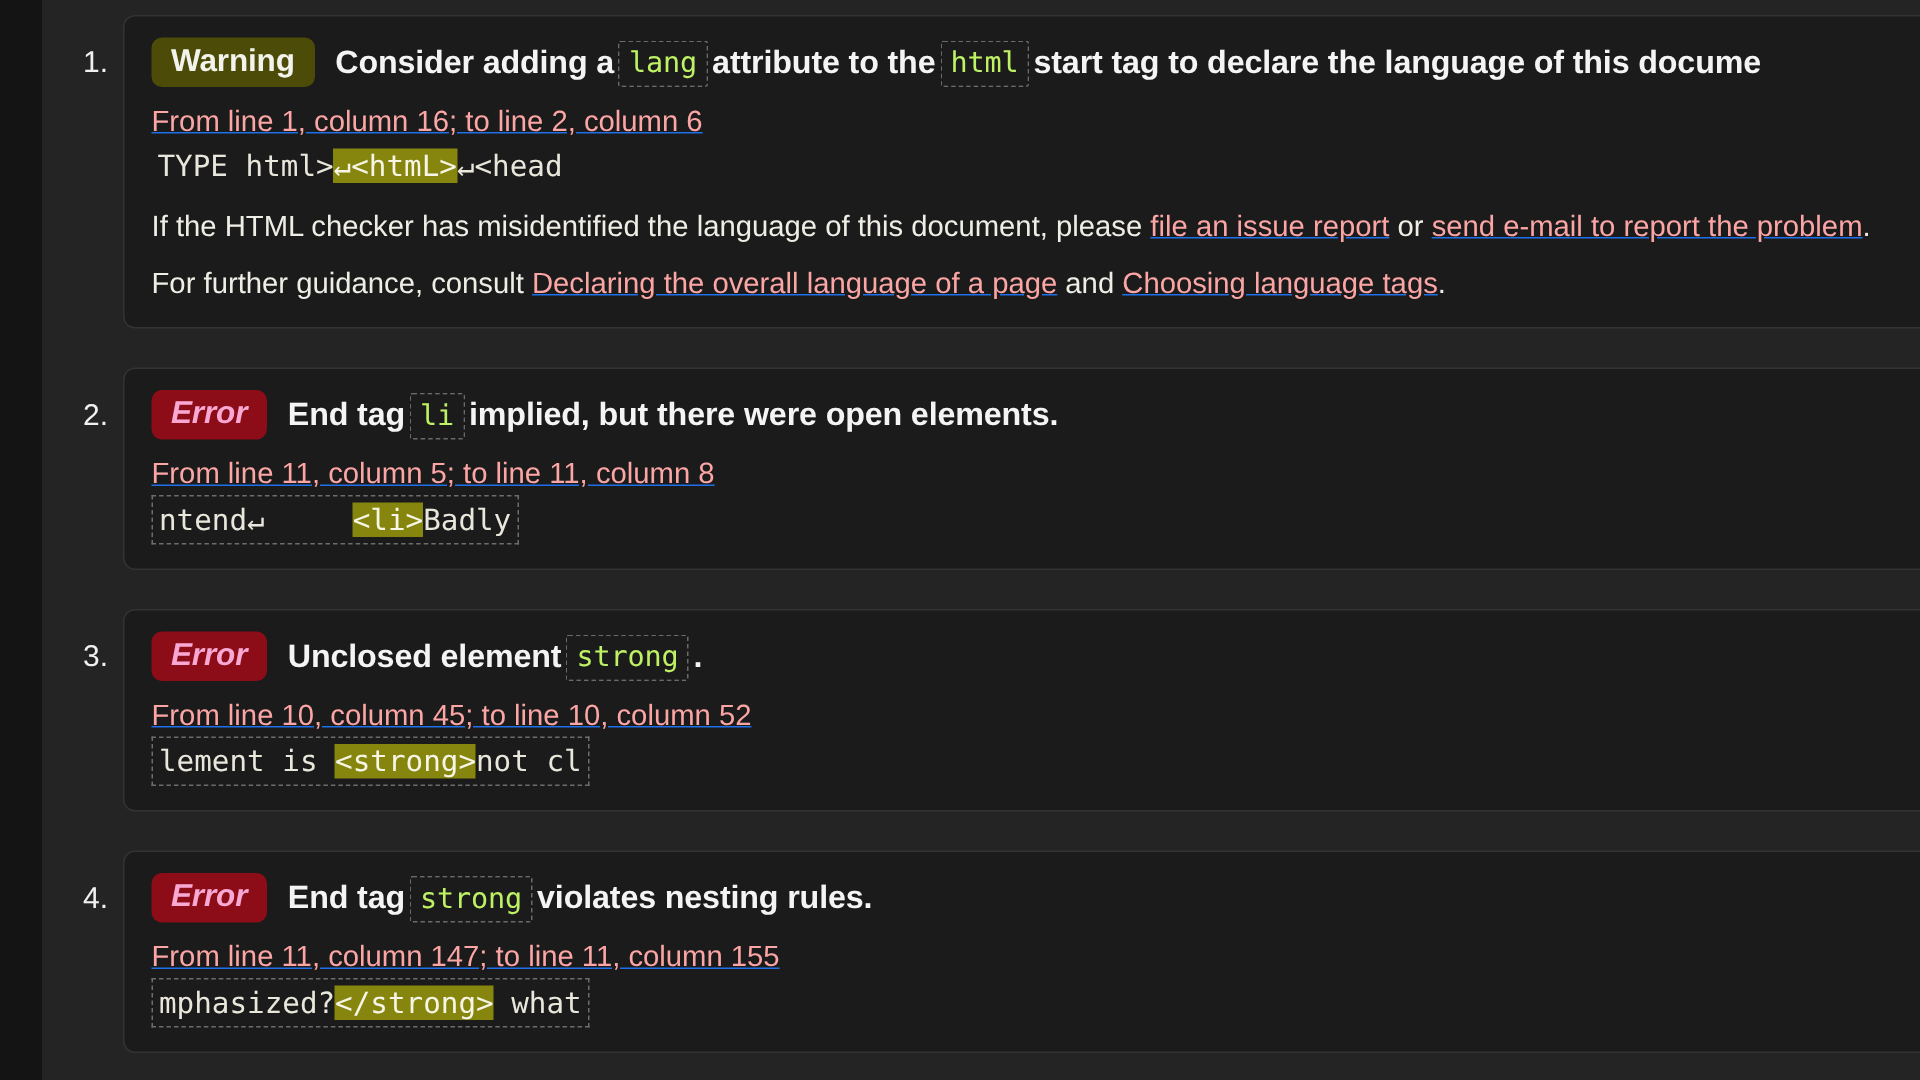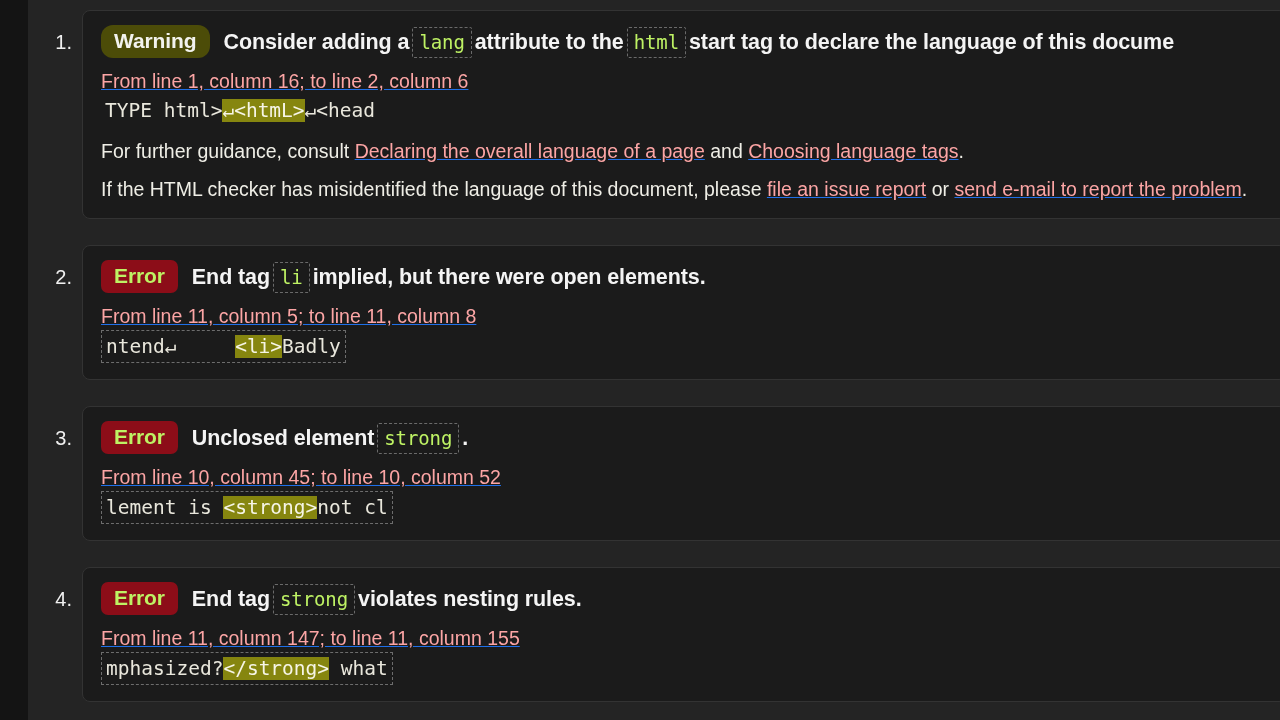--- a/index.html
+++ b/index.html
@@ -75,22 +75,22 @@
     display: inline-block;
     border-radius: 7px;
     padding: 3px 13px 4px 13px;
     font-size: 21px;
     font-weight: bold;
     line-height: 26px;
     vertical-align: middle;
     margin-right: 14px;
     color: #f3f3ee;
   }
-  .badge.warning { background: #4c4c08; border-radius: 12px; }
-  .badge.error   { background: #8c0d18; color: #bef264; }
+  .badge.warning { background: #4c4c08; }
+  .badge.error   { background: #8c0d18; color: #f9a8d4; font-style: italic; }
 
   .msg-text { vertical-align: middle; }
 
   
   code.chip {
     font-family: "DejaVu Sans Mono", monospace;
     font-size: 19px;
     font-weight: normal;
     color: #bef264;
     border: 1px dashed #6a6a6a;
@@ -149,22 +149,22 @@
 
 <div id="page">
 
   <div id="gutter"></div>
 
   <div id="results-pane">
     <ol class="messages">
         <li class="message">
           <div class="msg-index">1.</div>
           <div class="msg-card"><div class="msg-head"><span class="badge warning">Warning</span><span class="msg-text">Consider adding a</span><code class="chip">lang</code><span class="msg-text">attribute to the</span><code class="chip">html</code><span class="msg-text">start tag to declare the language of this docume</span></div><div class="msg-location"><a href="#">From line 1, column 16; to line 2, column 6</a></div><div class="msg-extract"><span class="kw">TYPE html&gt;</span><span class="hl">↵&lt;htmL&gt;</span><span class="kw">↵&lt;head</span></div><div class="msg-body">
+              <p><span>If the HTML checker has misidentified the language of this document, please </span><a href="#">file an issue report</a><span> or </span><a href="#">send e-mail to report the problem</a><span>.</span></p>
               <p><span>For further guidance, consult </span><a href="#">Declaring the overall language of a page</a><span> and </span><a href="#">Choosing language tags</a><span>.</span></p>
-              <p><span>If the HTML checker has misidentified the language of this document, please </span><a href="#">file an issue report</a><span> or </span><a href="#">send e-mail to report the problem</a><span>.</span></p>
             </div></div>
         </li>
         <li class="message">
           <div class="msg-index">2.</div>
           <div class="msg-card"><div class="msg-head"><span class="badge error">Error</span><span class="msg-text">End tag</span><code class="chip">li</code><span class="msg-text">implied, but there were open elements.</span></div><div class="msg-location"><a href="#">From line 11, column 5; to line 11, column 8</a></div><div class="msg-extract bordered"><span class="kw">ntend↵     </span><span class="hl">&lt;li&gt;</span><span class="kw">Badly</span></div></div>
         </li>
         <li class="message">
           <div class="msg-index">3.</div>
           <div class="msg-card"><div class="msg-head"><span class="badge error">Error</span><span class="msg-text">Unclosed element</span><code class="chip">strong</code><span class="msg-text">.</span></div><div class="msg-location"><a href="#">From line 10, column 45; to line 10, column 52</a></div><div class="msg-extract bordered"><span class="kw">lement is </span><span class="hl">&lt;strong&gt;</span><span class="kw">not cl</span></div></div>
         </li>

